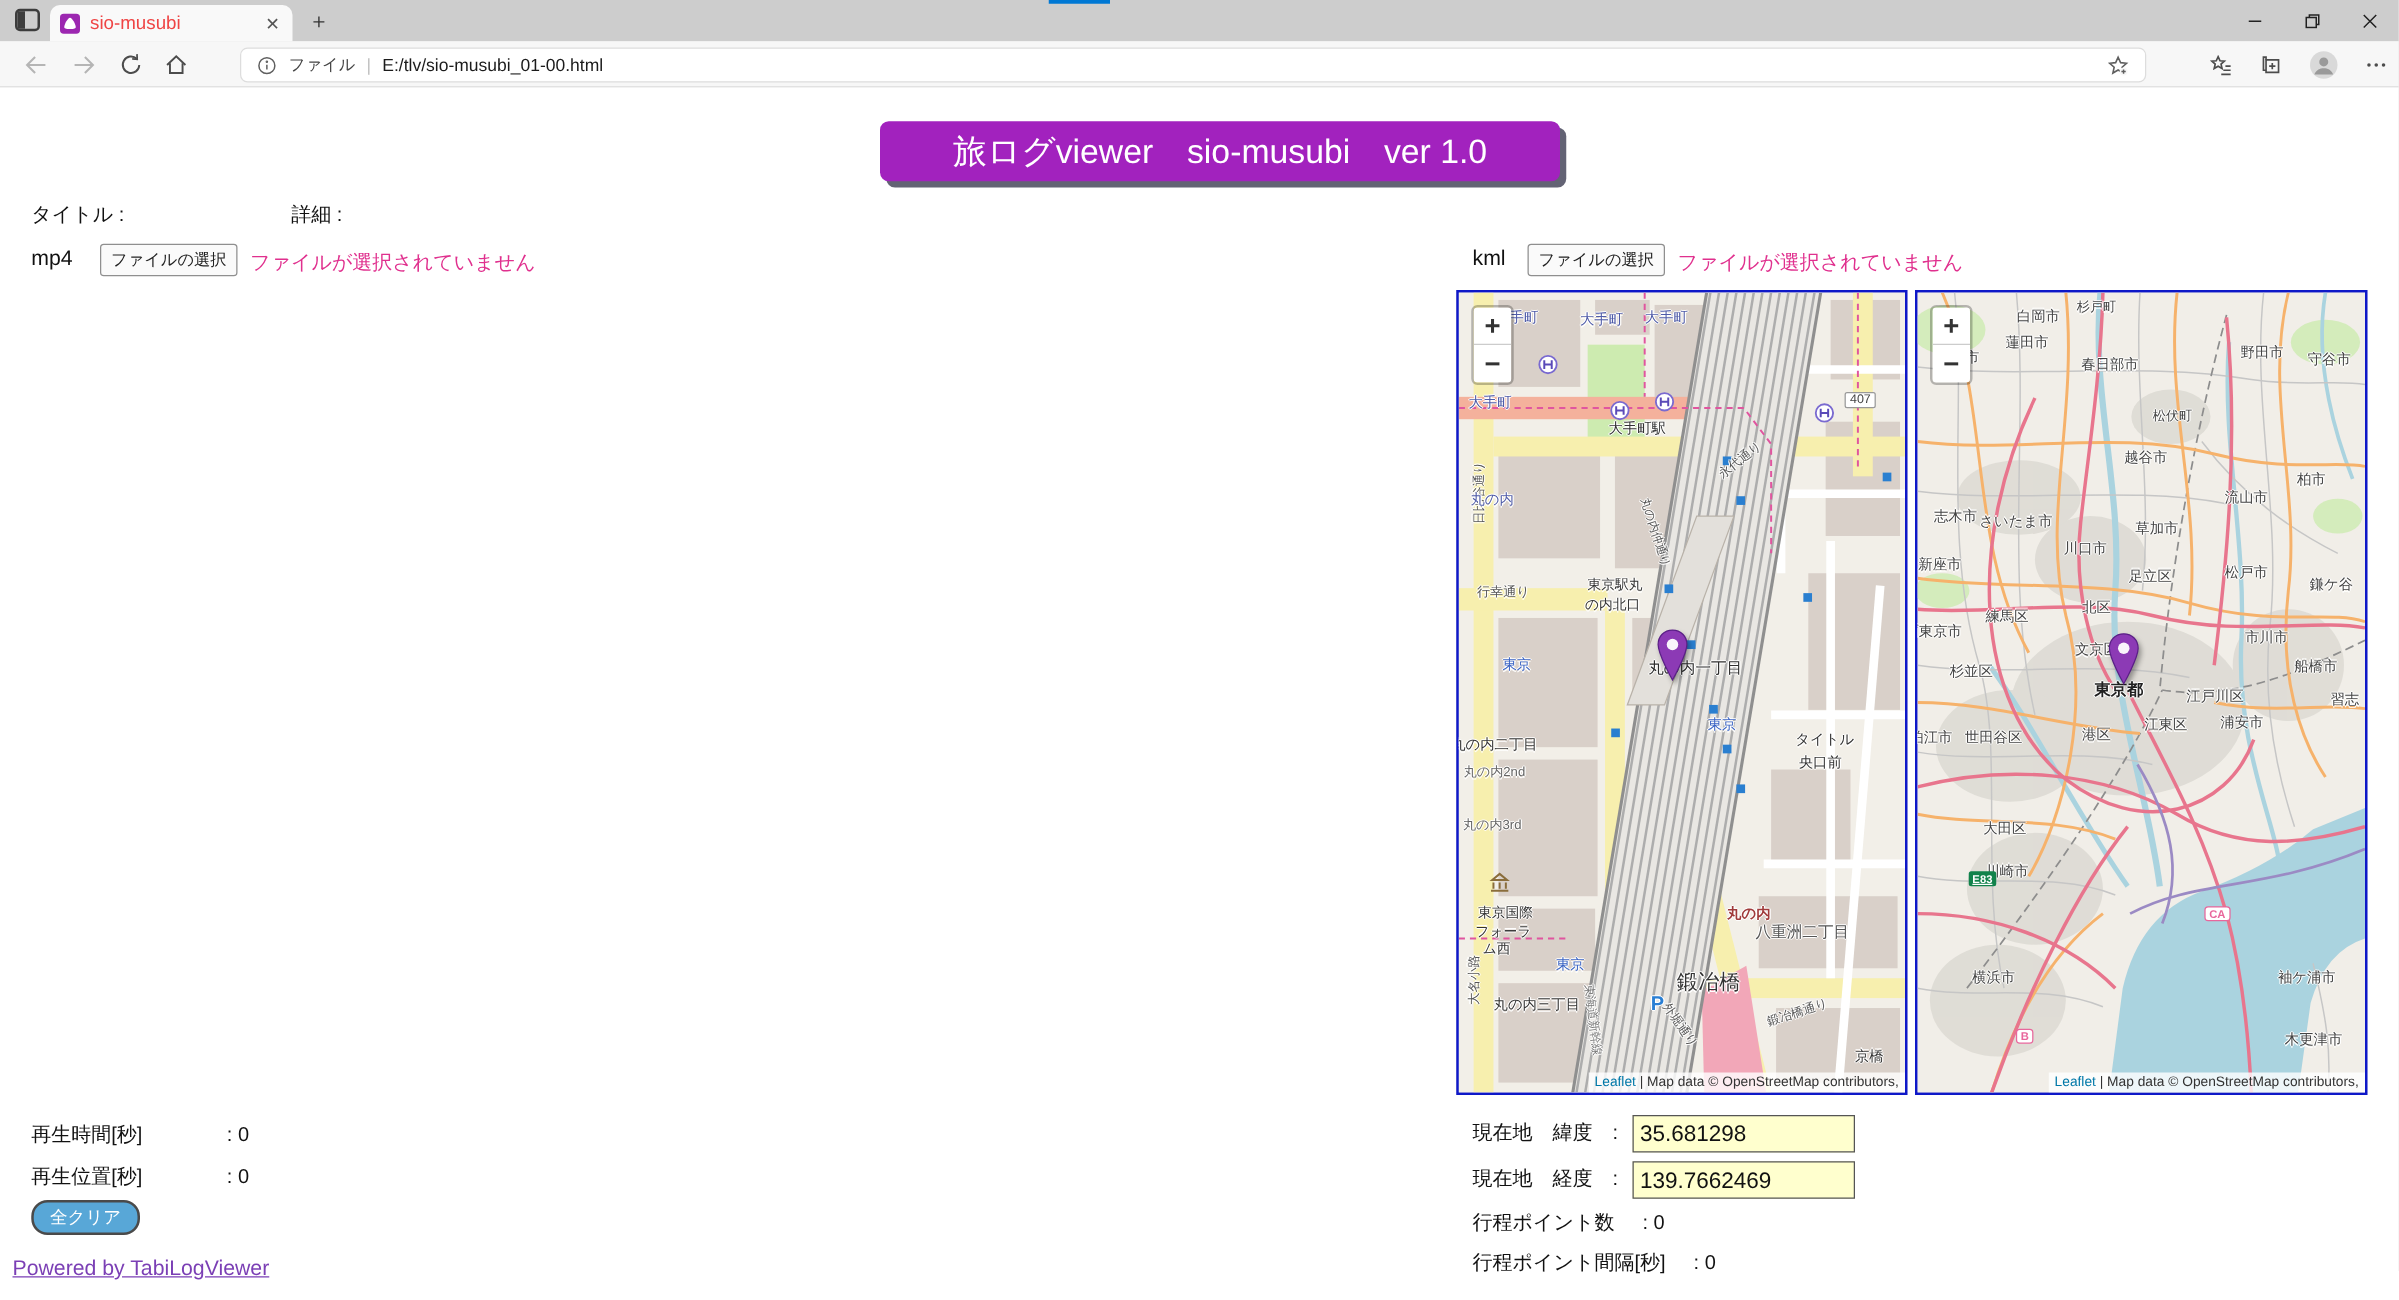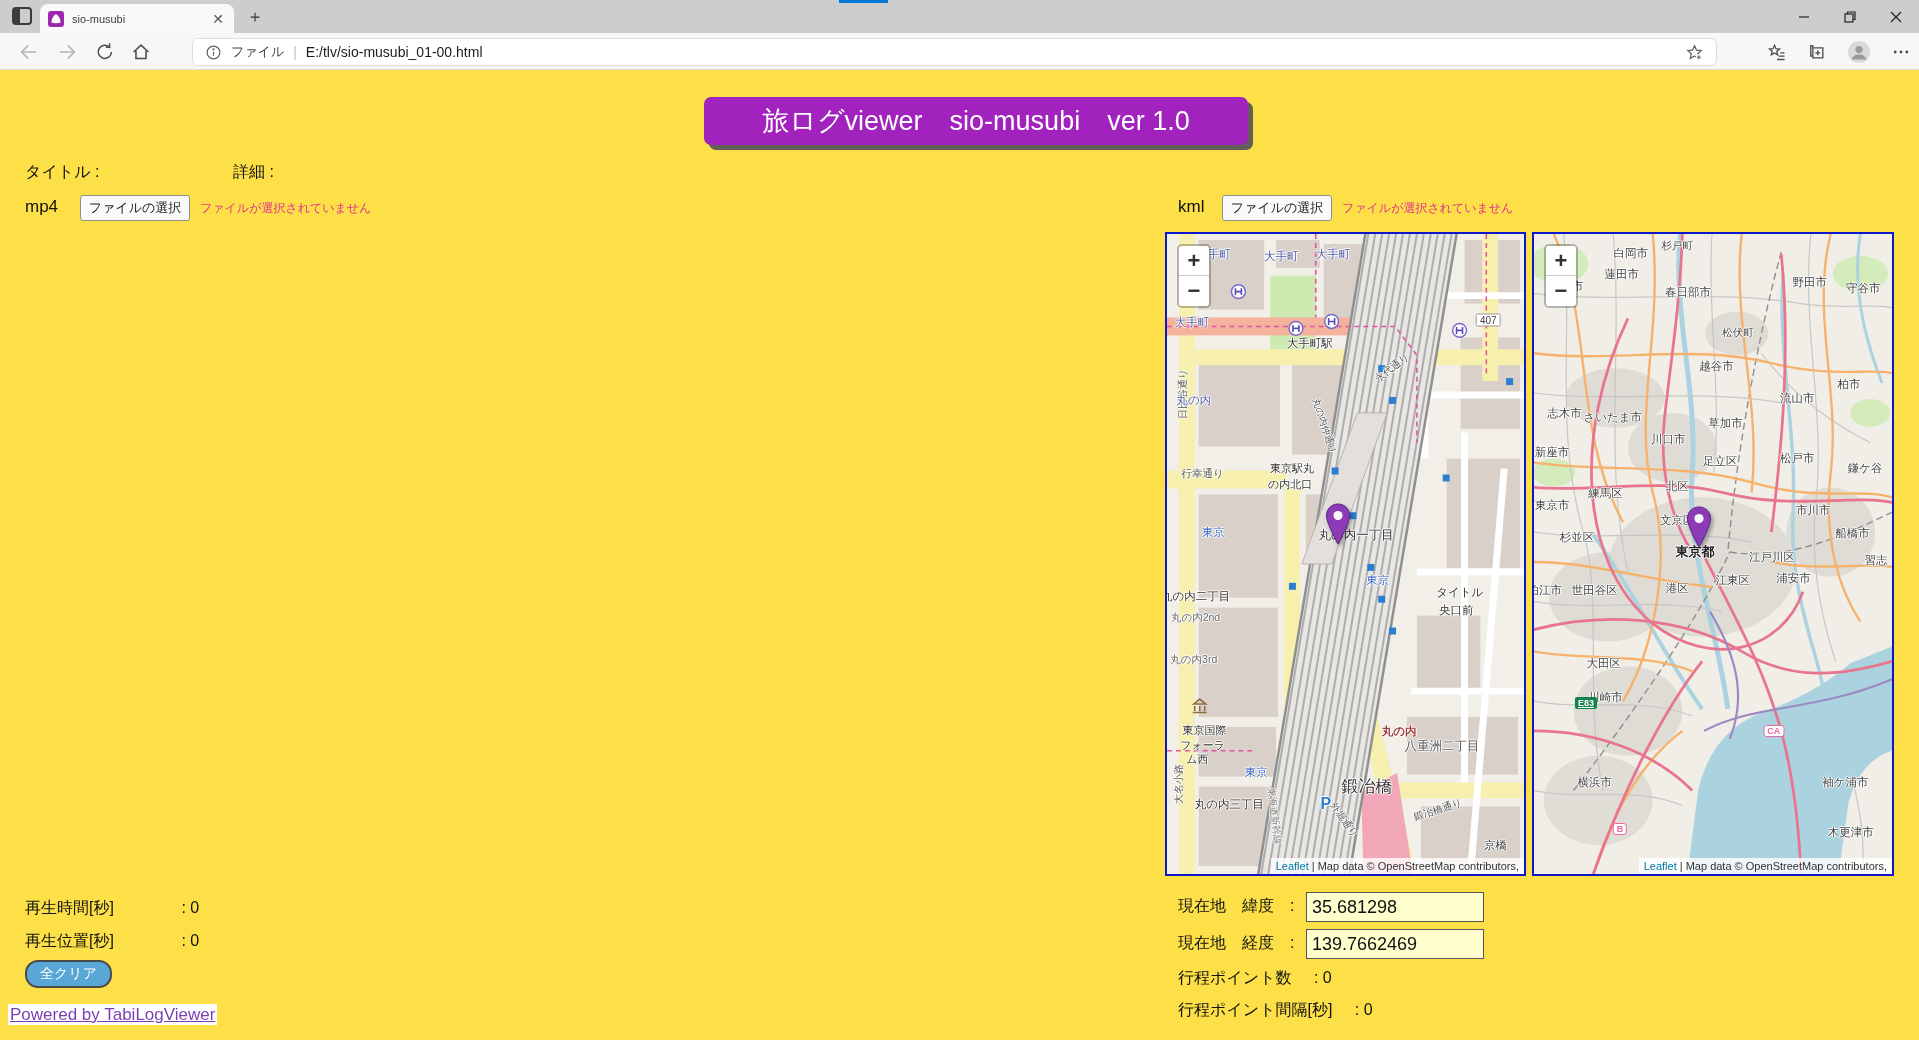--- a/index.html
+++ b/index.html
@@ -4,44 +4,44 @@
 <style>
   * { margin:0; padding:0; box-sizing:border-box; }
   html,body { width:1919px; height:1040px; overflow:hidden; }
   body { font-family:"Liberation Sans","DejaVu Sans",sans-serif; background:#e4e4e4; position:relative; }
 
   
   .tabbar { position:absolute; left:0; top:0; width:1919px; height:33px; background:#cdcdcd; }
   .tab-actions { position:absolute; left:12px; top:7px; width:20px; height:18px; border:2px solid #3c3c3c; border-radius:4px; }
   .tab-actions::before { content:""; position:absolute; left:0; top:0; width:6px; height:100%; background:#3c3c3c; }
   .tab { position:absolute; left:40px; top:4px; width:194px; height:29px; background:#f9f9f9; border-radius:8px 8px 0 0; display:flex; align-items:center; padding:0 8px; gap:8px; }
-  .tab-title { font-size:11px; color:#404040; flex:1; white-space:nowrap; overflow:hidden; }
+  .tab-title { font-size:15px; color:#ef4444; flex:1; white-space:nowrap; overflow:hidden; }
   .tab-close { width:16px; height:16px; color:#555; font-size:14px; line-height:16px; text-align:center; cursor:pointer; }
   .newtab { position:absolute; left:246px; top:8px; width:18px; height:18px; color:#333; font-size:17px; line-height:17px; text-align:center; }
   .accent-line { position:absolute; left:839px; top:0; width:49px; height:3px; background:#0078d4; }
   .winbtns { position:absolute; right:0; top:0; height:33px; display:flex; }
   .winbtn { width:46px; height:33px; display:flex; align-items:center; justify-content:center; color:#222; }
   .favicon { width:16px; height:16px; border-radius:3px; background:#9c27b0; position:relative; flex:0 0 16px; }
   .favicon svg { position:absolute; inset:0; }
 
   .toolbar { position:absolute; left:0; top:33px; width:1919px; height:37px; background:#f7f7f7; border-bottom:1px solid #dcdcdc; }
   .navic { position:absolute; top:8px; width:22px; height:22px; }
   .omnibox { position:absolute; left:192px; top:5px; width:1525px; height:28px; background:#ffffff; border:1px solid #dddddd; border-radius:6px; display:flex; align-items:center; padding:0 12px; gap:9px; }
   .omni-scheme { font-size:13px; color:#444; }
   .omni-sep { color:#c0c0c0; font-size:14px; }
   .omni-url { font-size:14px; color:#1b1b1b; flex:1; }
   .tb-right { position:absolute; right:8px; top:7px; display:flex; gap:20px; align-items:center; }
 
   
-  .page { position:absolute; left:0; top:70px; width:1919px; height:970px; background:#fde047; }
+  .page { position:absolute; left:0; top:70px; width:1919px; height:970px; background:#ffffff; }
   .banner { position:absolute; left:704px; top:27px; width:544px; height:48px; background:#a222be; color:#fff; border-radius:7px; font-size:27px; text-align:center; line-height:48px; box-shadow:5px 5px 0 rgba(72,72,92,.85); white-space:nowrap; }
   .meta-label { position:absolute; top:92px; font-size:16px; color:#111; }
   .filerow-label { position:absolute; top:127px; font-size:17px; color:#111; }
   .filebtn { position:absolute; top:125px; width:110px; height:26px; background:#fafafa; border:1px solid #8f8f8f; border-radius:3px; font-size:13px; color:#222; text-align:center; line-height:24px; }
-  .file-none { position:absolute; top:130px; font-size:12px; color:#e0308e; white-space:nowrap; }
+  .file-none { position:absolute; top:130px; font-size:16px; color:#e0308e; white-space:nowrap; }
 
   
   .video-box { position:absolute; left:6px; top:162px; width:1152px; height:644px; background:#272727; border:2px solid #0e18c8; }
   .video-grad { position:absolute; left:0; right:0; bottom:0; height:90px; background:linear-gradient(transparent, rgba(0,0,0,.45)); }
   .vplay { position:absolute; left:30px; bottom:28px; width:0; height:0; border-left:13px solid #a9a9a9; border-top:8px solid transparent; border-bottom:8px solid transparent; }
   .vtime { position:absolute; left:62px; bottom:28px; color:#ececec; font-size:14.5px; }
   .vbar { position:absolute; left:28px; right:28px; bottom:13px; height:4px; border-radius:2px; background:#8d8d8d; }
   .vicon { position:absolute; bottom:24px; width:24px; height:24px; color:#b8b8b8; }
 
   

